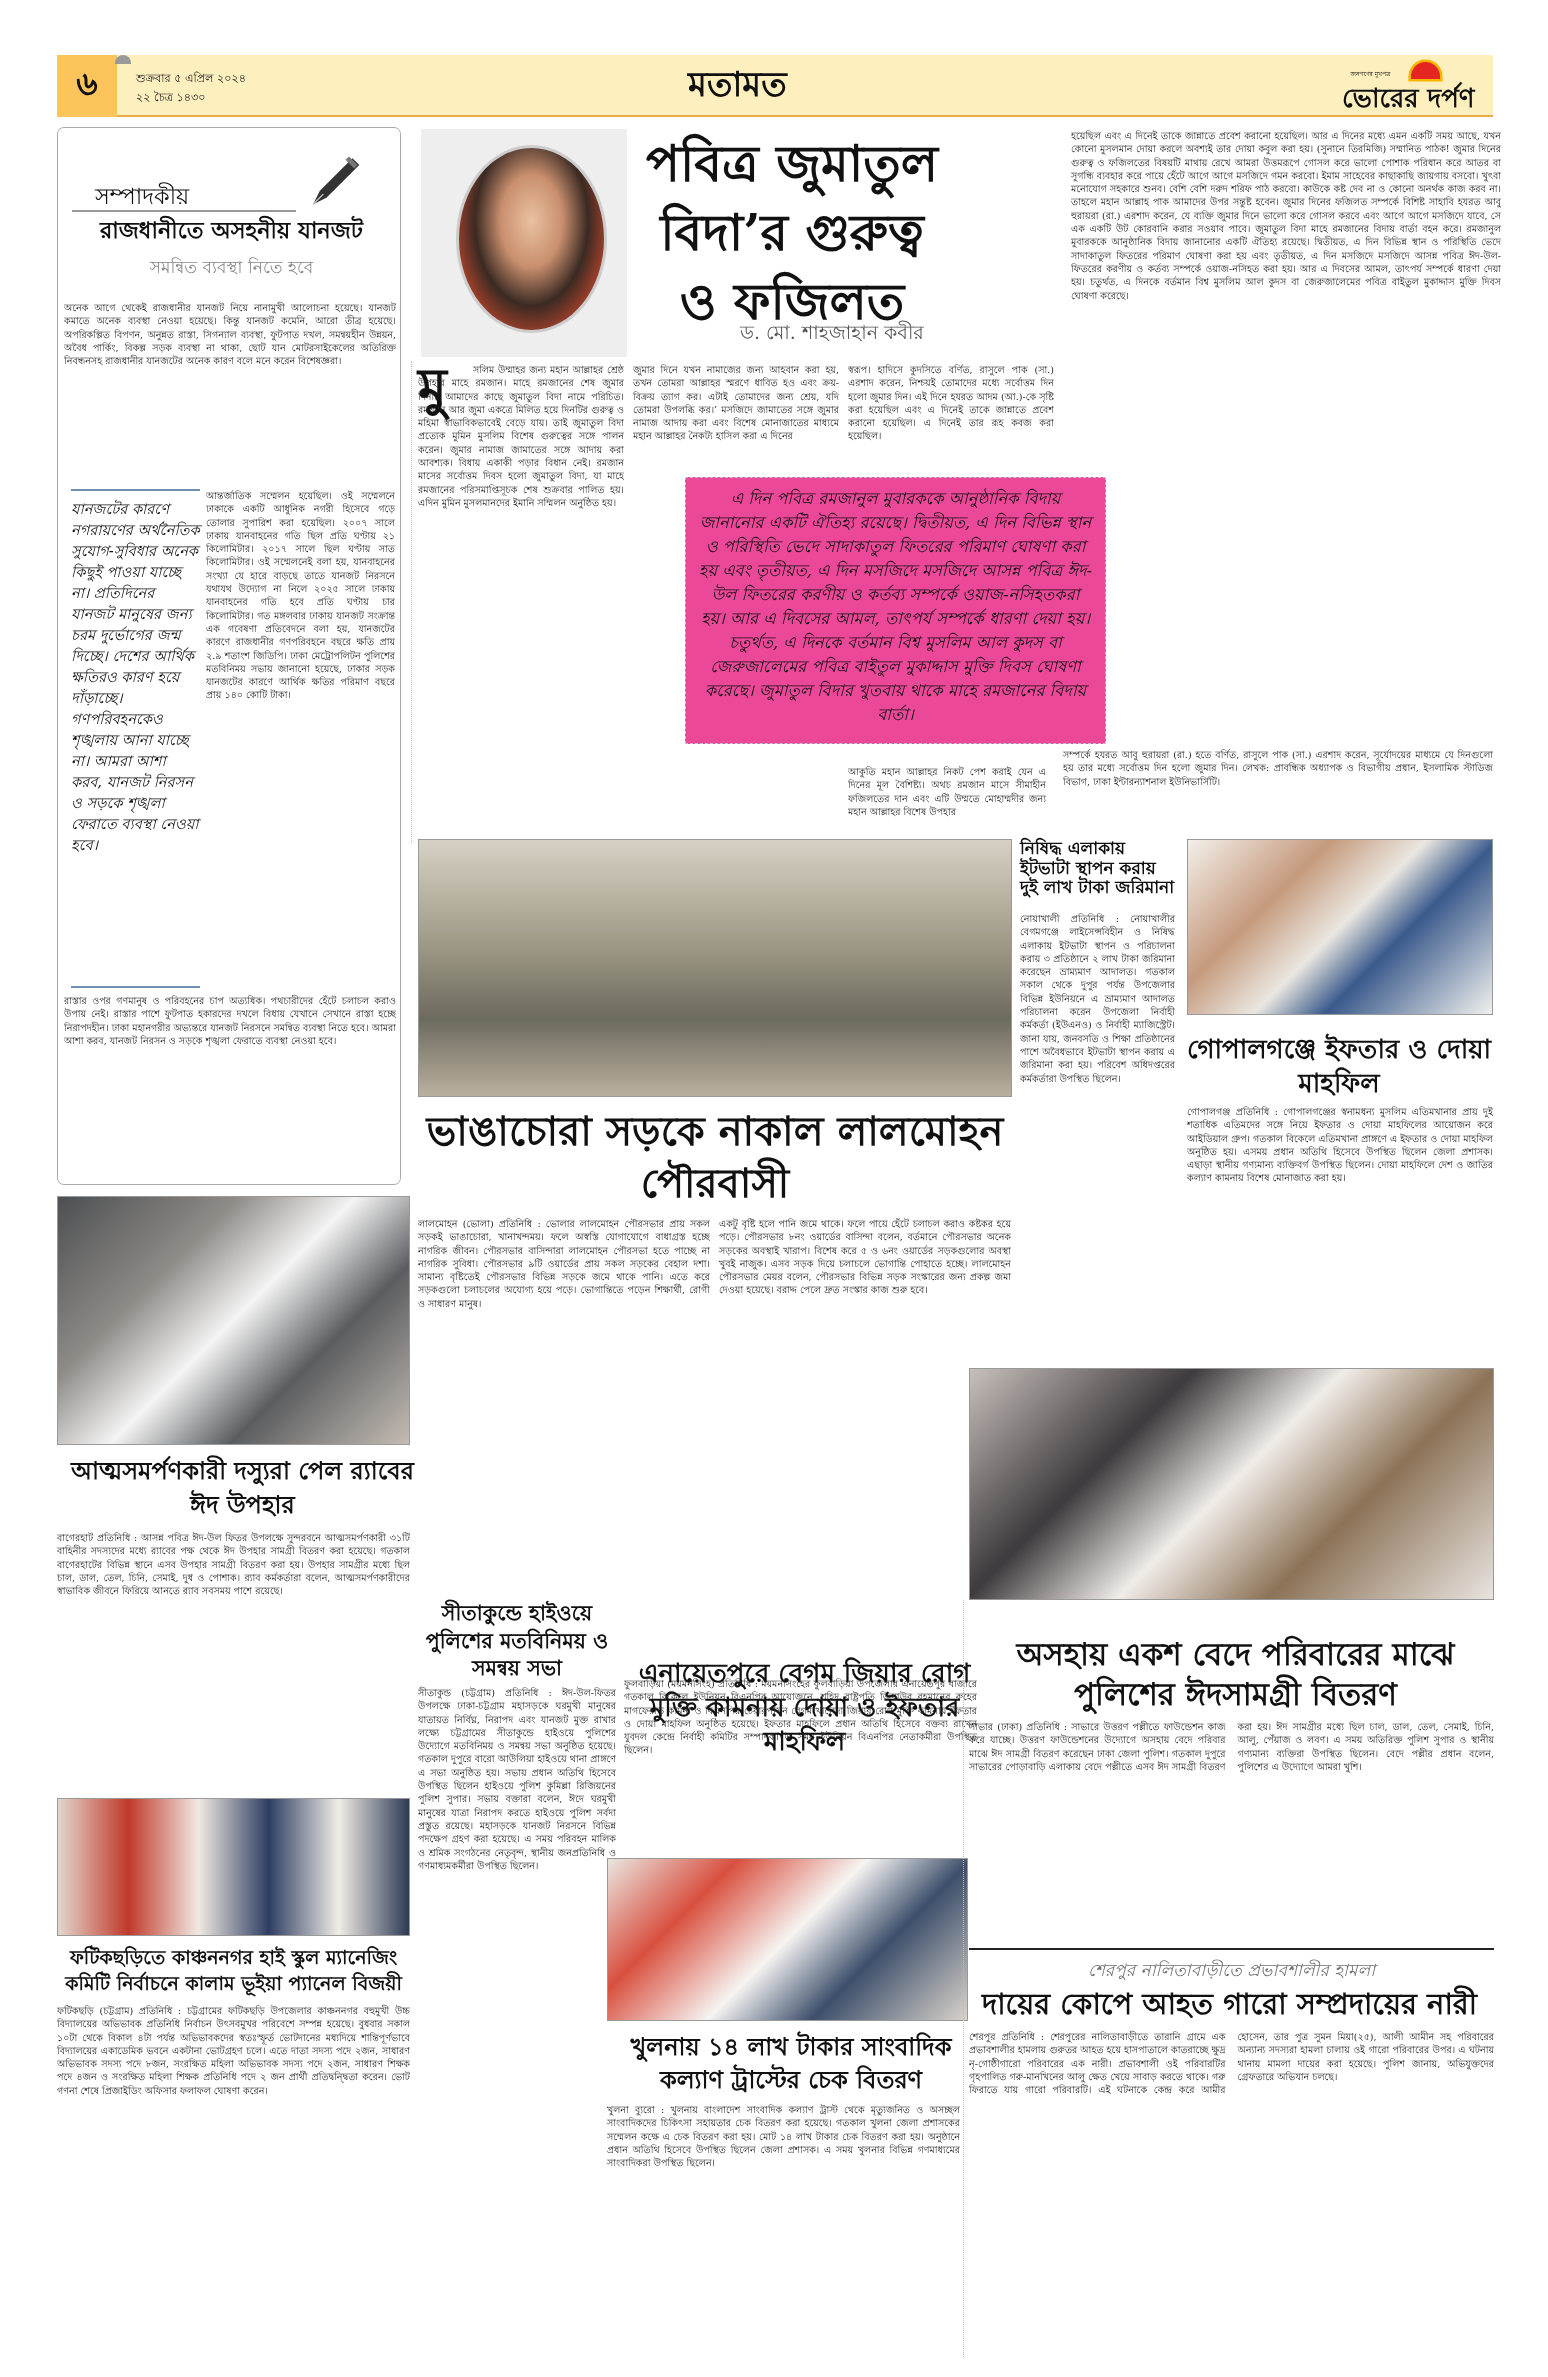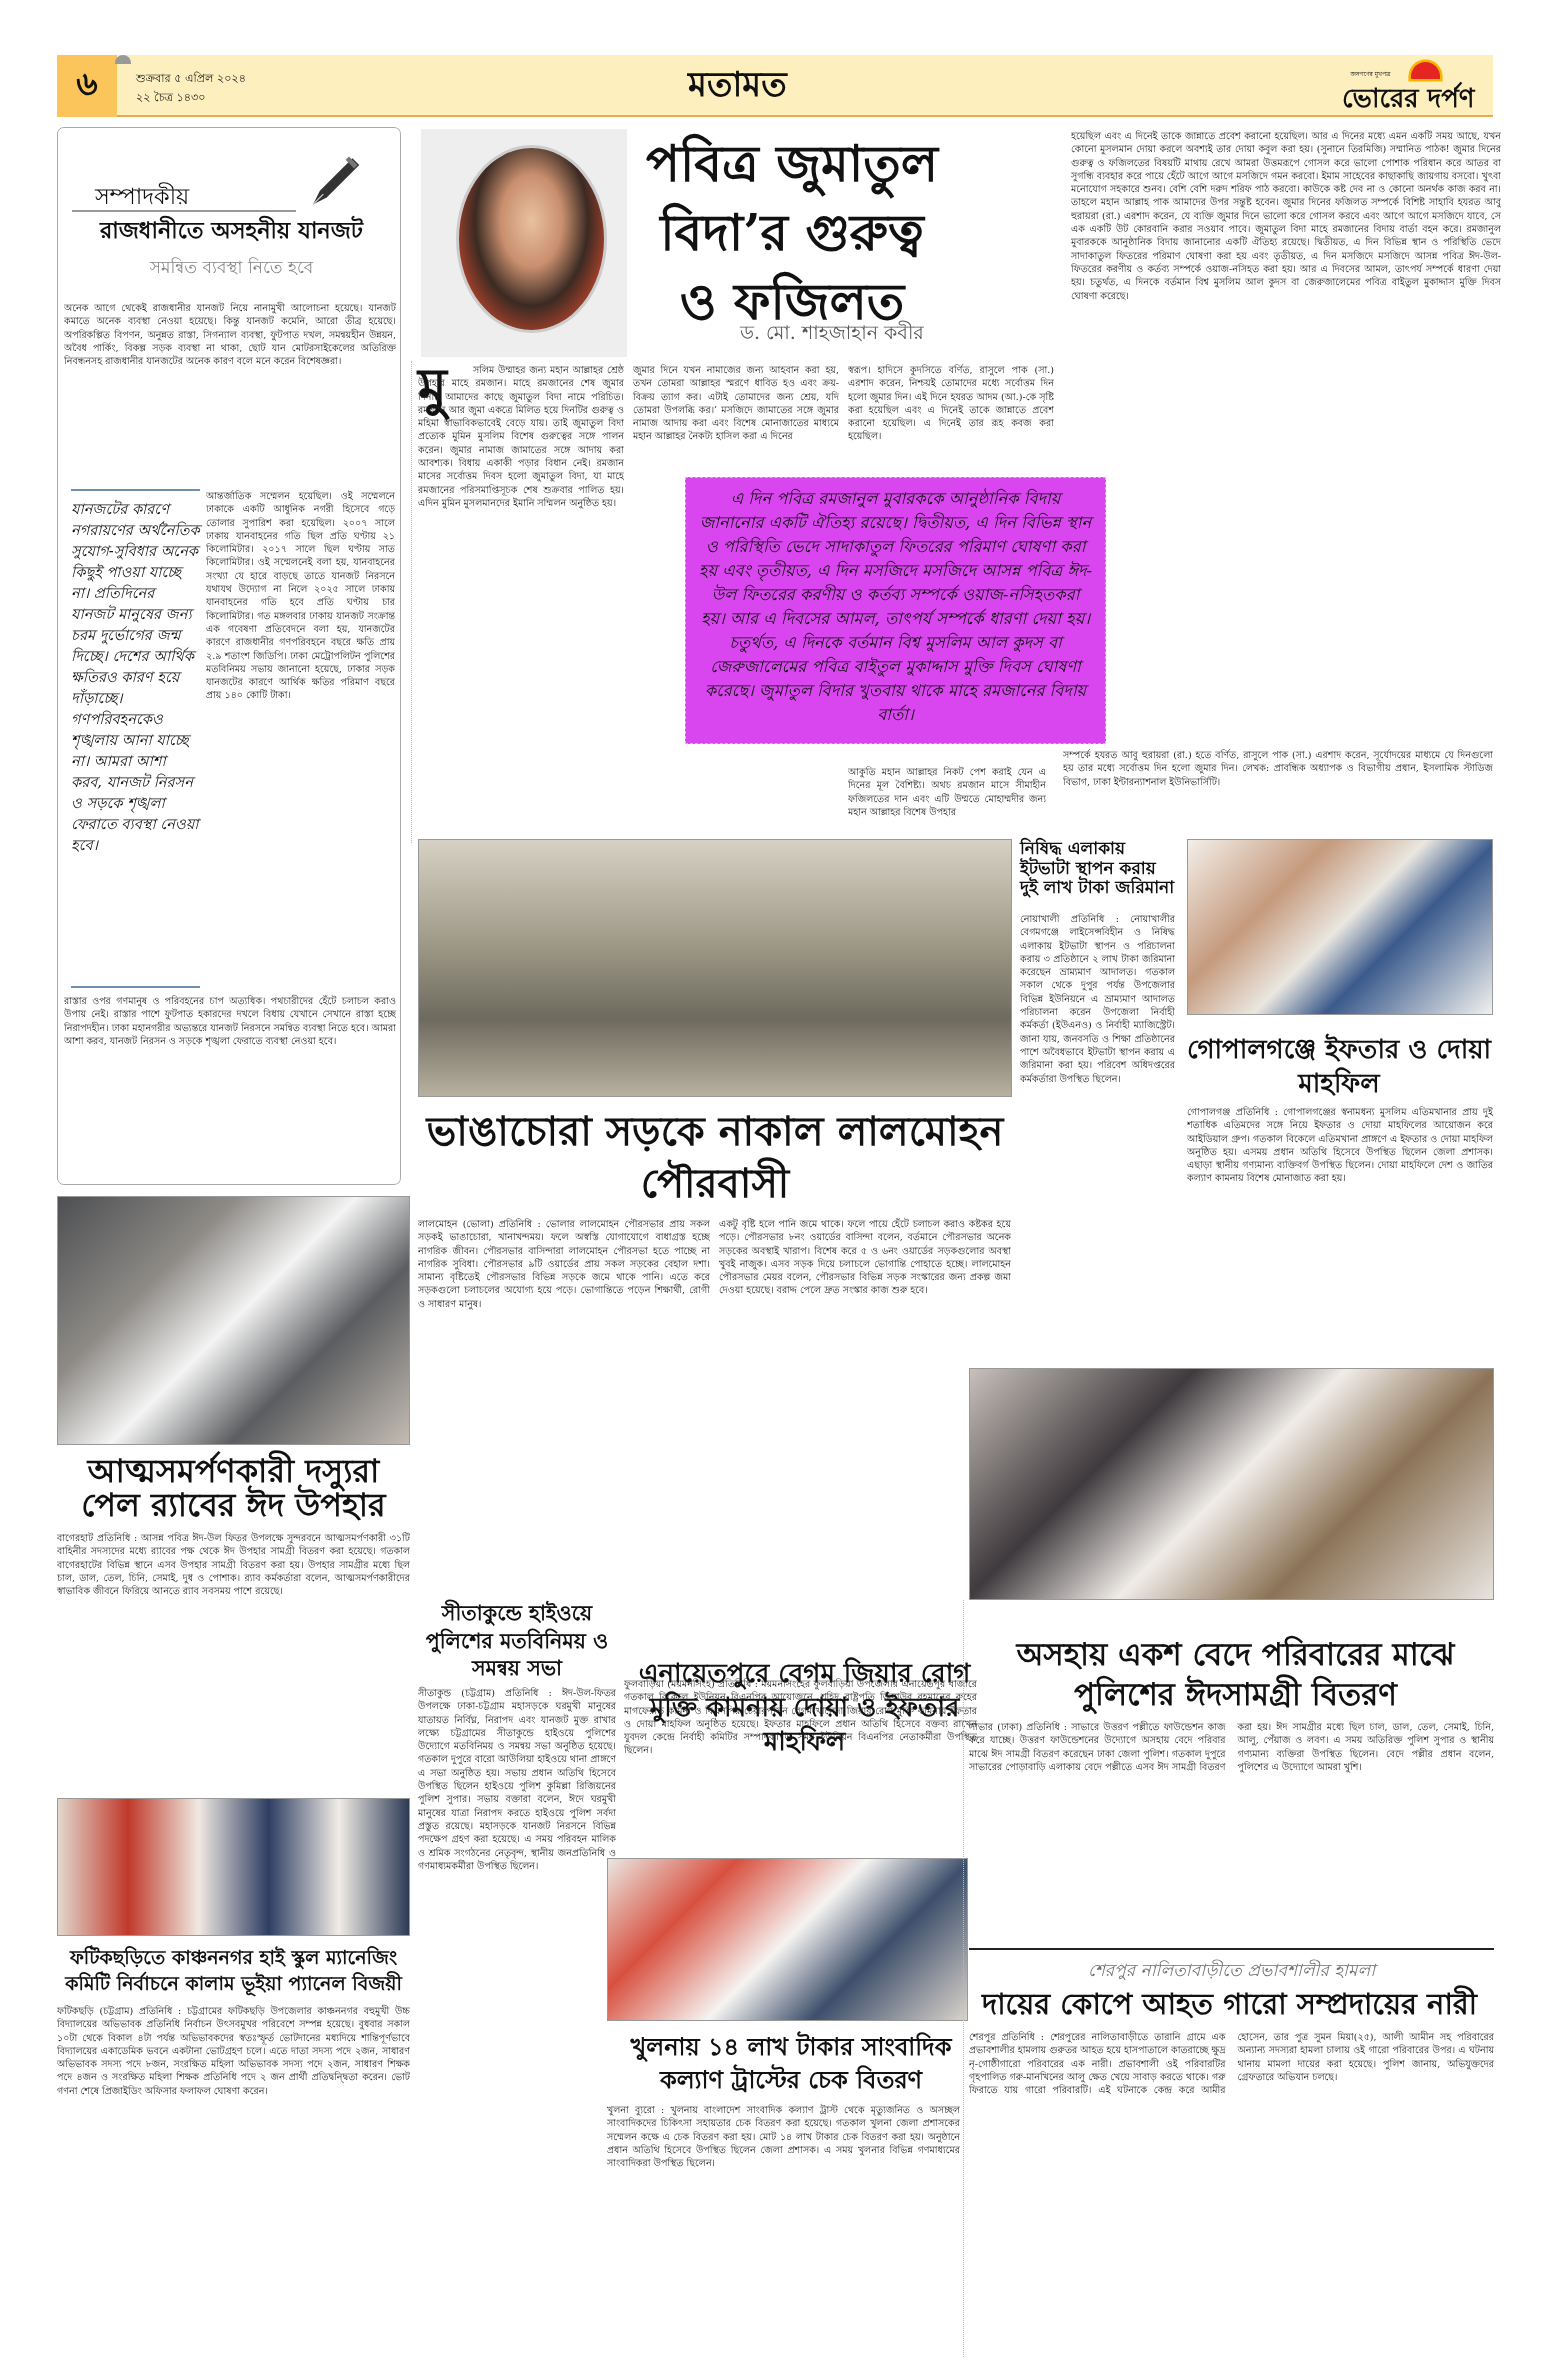--- a/index.html
+++ b/index.html
@@ -35,21 +35,21 @@
 
   
   #author-photo-bg { left: 421px; top: 129px; width: 206px; height: 228px; background: #eee; }
   #author-photo { left: 456px; top: 145px; width: 151px; height: 188px; border-radius: 50%; border: 3.4px solid #ccc; background: radial-gradient(ellipse at 50% 40%, #e9c1a0 0%, #c98f6e 30%, #3b2a23 55%, #a2402a 75%, #eee 78%); }
   #main-title { left: 637px; top: 129px; width: 310px; font-size: 50px; line-height: 69px; }
   #byline { left: 740px; top: 318px; font-size: 19px; color: #555; font-family: "DejaVu Serif", serif; }
   #main-col1 { left: 418px; top: 363px; width: 206px; height: 516px; }
   #dropcap { left: 418px; top: 361px; font-size: 52px; font-weight: bold; line-height: 52px; font-family: "DejaVu Serif", serif; }
   #main-col2 { left: 633px; top: 363px; width: 206px; height: 115px; }
   #main-col3 { left: 848px; top: 363px; width: 206px; height: 115px; }
-  #quote-box { left: 685px; top: 477px; width: 421px; height: 267px; background: #d946ef; border: 1.7px dashed #b8c8d8; padding: 8.6px 12px; font-size: 16.3px; line-height: 24px; font-style: italic; font-family: "DejaVu Serif", serif; text-align: center; color: #111; }
+  #quote-box { left: 685px; top: 477px; width: 421px; height: 267px; background: #ec4899; border: 1.7px dashed #b8c8d8; padding: 8.6px 12px; font-size: 16.3px; line-height: 24px; font-style: italic; font-family: "DejaVu Serif", serif; text-align: center; color: #111; }
   #main-col4 { left: 848px; top: 748px; width: 198px; height: 82px; margin-top: 17px; }
   #main-col5 { left: 1063px; top: 748px; width: 430px; height: 82px; }
   #right-col-top { left: 1063px; top: 129px; width: 430px; height: 615px; margin-left: 8px; }
 
   
   #road-photo { left: 418px; top: 839px; width: 594px; height: 258px; background: linear-gradient(180deg, #d7d1c5 0%, #9f9a88 40%, #6d6a5e 70%, #b9b1a0 100%); }
   #road-title { left: 418px; top: 1105px; width: 594px; font-size: 40px; line-height: 52px; }
   #road-body1 { left: 418px; top: 1217px; width: 292px; height: 378px; }
   #road-body2 { left: 719px; top: 1217px; width: 292px; height: 378px; }
 
@@ -58,21 +58,21 @@
   #brick-body { left: 1020px; top: 912px; width: 155px; height: 688px; }
 
   
   #gopal-photo { left: 1187px; top: 839px; width: 306px; height: 176px; background: linear-gradient(135deg, #f3efe9 0%, #c59a7d 30%, #eae7e0 50%, #3a5a8c 65%, #f1f1ee 100%); }
   #gopal-title { left: 1184px; top: 1032px; width: 310px; font-size: 26px; line-height: 34px; }
   #gopal-body { left: 1187px; top: 1105px; width: 306px; height: 258px; }
   #distrib-photo { left: 969px; top: 1368px; width: 525px; height: 232px; background: linear-gradient(135deg, #c7c0bb 0%, #3f3a3d 30%, #f0ece8 50%, #8c7357 70%, #e8e4df 100%); }
 
   
   #rab-photo { left: 57px; top: 1196px; width: 353px; height: 249px; background: linear-gradient(135deg, #4d4f52 0%, #8e8b87 30%, #f4f4f4 50%, #5b5d60 70%, #c4bcb3 100%); }
-  #rab-title { left: 53px; top: 1454px; width: 361px; font-size: 32px; line-height: 34px; }
+  #rab-title { left: 62px; top: 1454px; width: 361px; font-size: 24px; line-height: 34px; }
   #rab-body { left: 57px; top: 1531px; width: 353px; height: 249px; }
 
   
   #sita-title { left: 418px; top: 1600px; width: 198px; font-size: 20.6px; line-height: 27.5px; text-align: center; }
   #sita-body { left: 418px; top: 1686px; width: 198px; height: 662px; }
 
   
   #enay-title { left: 624px; top: 1656px; width: 361px; font-size: 26px; line-height: 34px; }
   #enay-body { left: 624px; top: 1677px; width: 353px; height: 172px; }
   #khulna-photo { left: 607px; top: 1858px; width: 361px; height: 163px; background: linear-gradient(135deg, #eae6e1 0%, #d8503f 25%, #f6f4f2 50%, #3d4f6b 70%, #d9d3cb 100%); }

